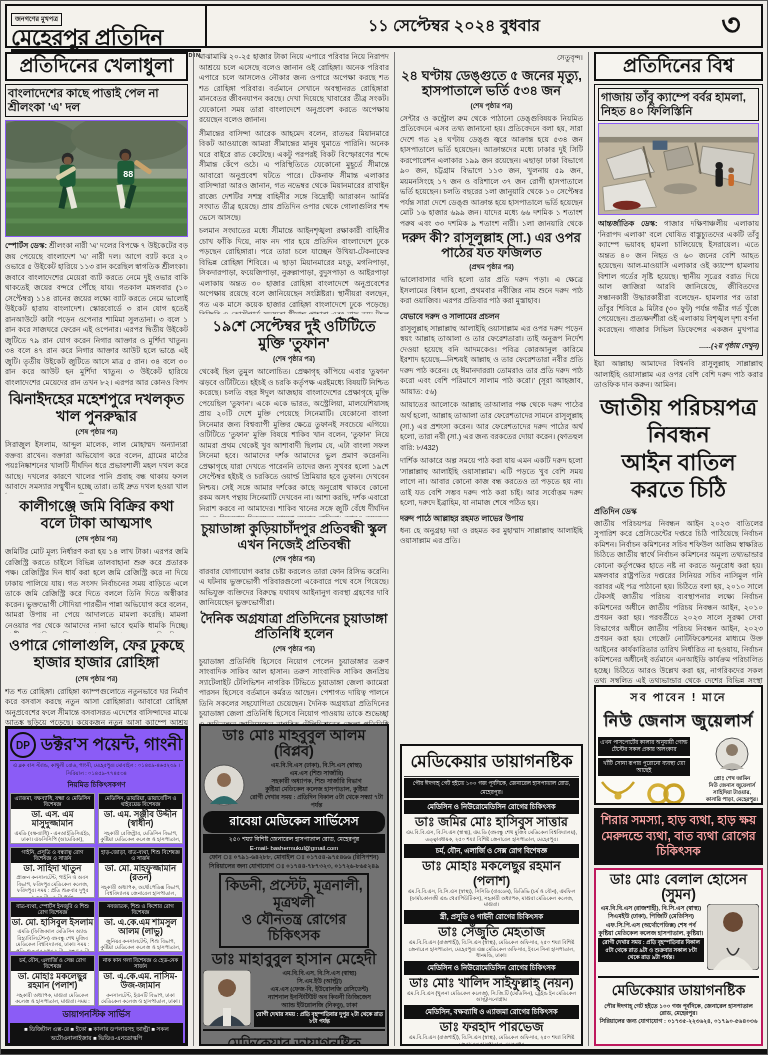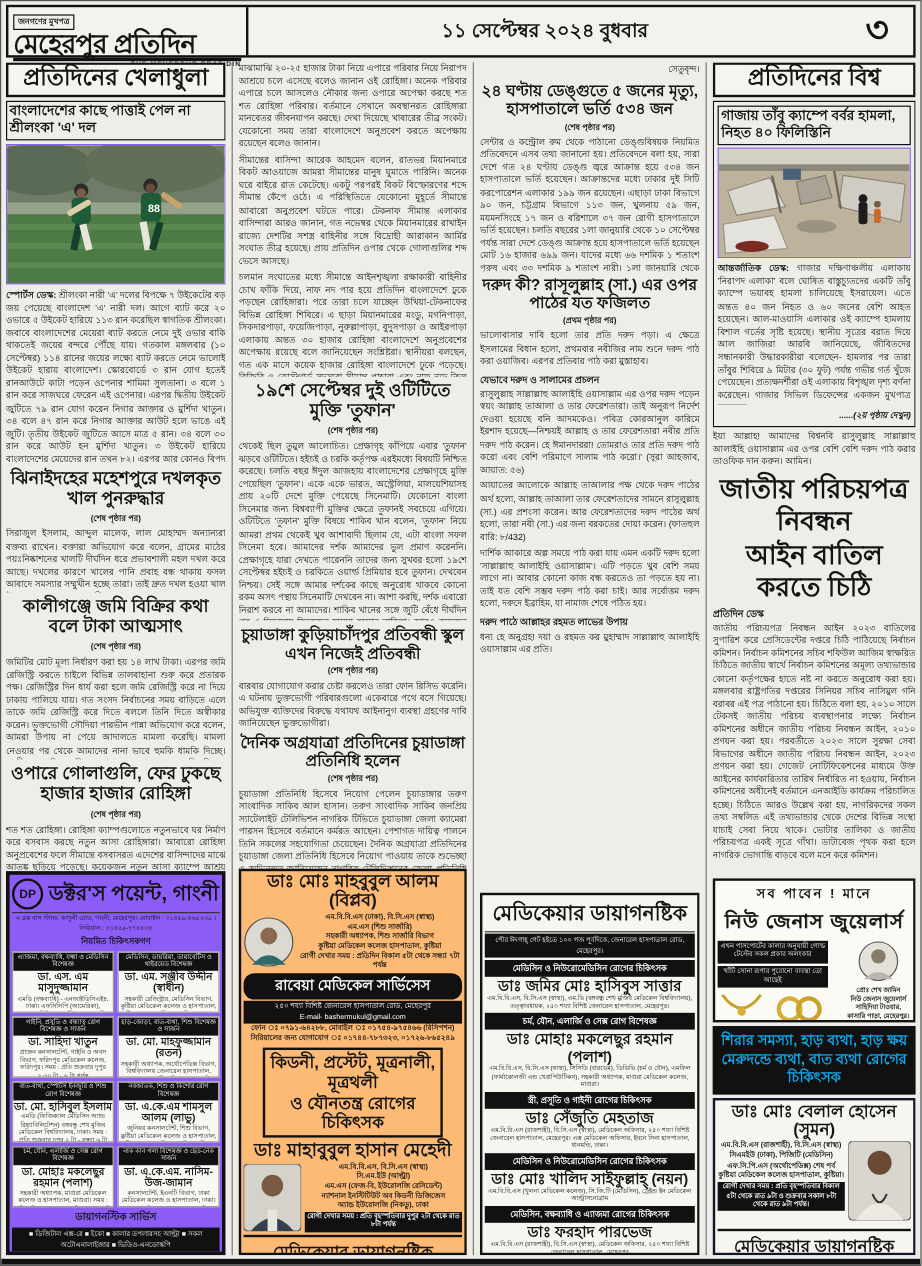--- a/index.html
+++ b/index.html
@@ -42,21 +42,21 @@
   .dp-addr{font-size:5.2px;text-align:center;margin:1px 0;}
   .dp-label{font-size:7px;font-weight:800;text-align:center;margin-bottom:2px;}
   .dp-grid{display:grid;grid-template-columns:1fr 1fr;gap:3px;}
   .dp-cell{background:#f9f8f4;border:1px solid #999;overflow:hidden;height:51px;}
   .dp-spec{background:#111;color:#fff;font-size:5.4px;text-align:center;padding:1px;line-height:1.2;}
   .dp-name{font-weight:800;font-size:8.6px;text-align:center;line-height:1.1;margin:1px 0;}
   .dp-info{font-size:5.2px;text-align:center;line-height:1.25;color:#222;padding:0 1px;}
   .dp-svc-title{font-size:8.5px;font-weight:800;text-align:center;margin:2px 0 1px;}
   .dp-svc{background:#111;color:#eee;font-size:5.8px;text-align:center;padding:2px 1px;line-height:1.6;}
   
-  .ad2{border:2px solid #111;background:#fdba74;height:322px;overflow:hidden;padding:2px;}
+  .ad2{border:2px solid #111;background:#737373;height:322px;overflow:hidden;padding:2px;}
   .a2-name{font-size:14.5px;font-weight:900;text-align:center;line-height:1.1;margin-bottom:1px;}
   .a2-row{display:flex;gap:3px;align-items:center;}
   .a2-photo{flex-shrink:0;line-height:0;}
   .a2-creds{flex:1;font-size:6px;line-height:1.35;text-align:center;font-weight:600;}
   .band{background:#111;color:#fff;border-radius:9px;text-align:center;font-weight:800;font-size:12px;padding:1px 0;margin:2px 0 1px;}
   .blackstrip{background:#111;color:#fff;font-size:6px;text-align:center;padding:1px 2px;line-height:1.4;}
   .phone-line{font-size:6px;text-align:center;font-weight:700;line-height:1.4;}
   .kidney{border:2px solid #111;font-weight:900;font-size:14px;text-align:center;line-height:1.2;padding:2px;margin:3px 16px;}
   .a2-foot{border-top:2px solid #111;margin-top:2px;padding-top:1px;}
   .a2-ft{font-size:14px;font-weight:900;text-align:center;}
@@ -72,22 +72,22 @@
   
   .jewel{border:2.5px solid #111;background:#fbfaf5;height:120px;overflow:hidden;padding:2px;}
   .jw-top{font-size:11px;font-weight:800;text-align:center;letter-spacing:2px;}
   .jw-title{font-size:16px;font-weight:900;text-align:center;letter-spacing:1px;text-shadow:0.5px 0.5px 0 #888;}
   .jw-mid{display:flex;gap:3px;margin-top:2px;}
   .jw-left{flex:1;}
   .chip{background:#111;color:#fff;font-size:5.6px;text-align:center;padding:2px 1px;margin-bottom:2px;line-height:1.3;}
   .jw-right{width:78px;flex-shrink:0;text-align:center;}
   .jw-contact{font-size:5.4px;font-weight:700;line-height:1.3;}
   
-  .b-headline{background:#111;color:#0ea5e9;font-weight:800;font-size:12px;text-align:center;line-height:1.3;padding:3px 1px;border:2px solid #111;margin:3px 0;}
-  .b-box{border:2px solid #0f172a;background:#f7f5f0;height:131px;overflow:hidden;padding:2px;}
+  .b-headline{background:#111;color:#fca5a5;font-weight:800;font-size:12px;text-align:center;line-height:1.3;padding:3px 1px;border:2px solid #111;margin:3px 0;}
+  .b-box{border:2px solid #be185d;background:#f7f5f0;height:178px;overflow:hidden;padding:2px;}
   .b-name{font-size:14px;font-weight:900;text-align:center;line-height:1.1;margin-bottom:1px;}
   .b-row{display:flex;gap:3px;}
   .b-creds{flex:1;font-size:6px;line-height:1.4;text-align:center;font-weight:600;}
   .gaza-byline{font-weight:800;font-size:7.6px;}
   .nid-hl{font-size:22px;font-weight:900;text-align:center;line-height:1.25;margin:3px 0 1px;}
   .nid-byline{font-size:8px;font-weight:800;margin-bottom:1px;}
   .frag{font-size:7.4px;text-align:right;}
   .bottom-rule{position:absolute;left:0;right:0;bottom:0;height:5px;background:#111;}
 </style>
 </head>

